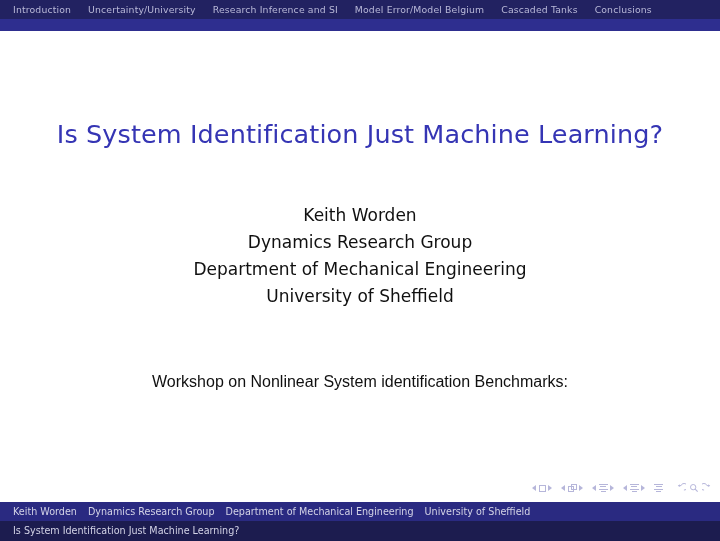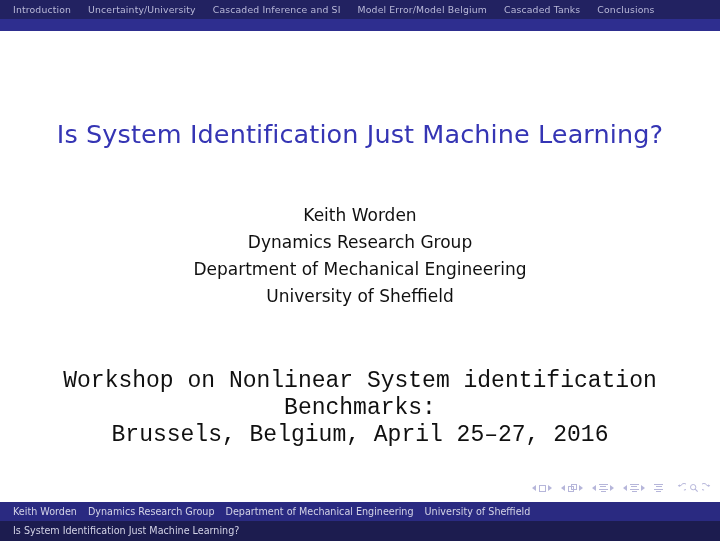--- a/index.html
+++ b/index.html
@@ -90,24 +90,24 @@
   }
 
   #venueblock {
     position: absolute;
     top: 337px;
     left: 0;
     width: 720px;
     text-align: center;
   }
   .venue-line {
-    font-size: 23px;
+    font-size: 16px;
     line-height: 27px;
     color: #101010;
-    font-family: Liberation Mono, monospace;
+    font-family: Liberation Sans, sans-serif;
   }
 
   
   #navsymbols {
     position: absolute;
     top: 480px;
     right: 8px;
     height: 16px;
     display: flex;
     align-items: center;
@@ -213,41 +213,40 @@
   }
 </style>
 </head>
 <body>
 
 <div id="slide">
 
   <div id="navbar">
     <span class="nav-item">Introduction</span>
     <span class="nav-item">Uncertainty/University</span>
-    <span class="nav-item">Cascaded Inference and SI</span>
+    <span class="nav-item">Research Inference and SI</span>
     <span class="nav-item">Model Error/Model Belgium</span>
     <span class="nav-item">Cascaded Tanks</span>
     <span class="nav-item">Conclusions</span>
   </div>
   <div id="navaccent"></div>
 
   <div id="body">
 
     <div id="title">Is System Identification Just Machine Learning?</div>
 
     <div id="authorblock">
       <div class="author-line">Keith Worden</div>
       <div class="author-line">Dynamics Research Group</div>
       <div class="author-line">Department of Mechanical Engineering</div>
       <div class="author-line">University of Sheffield</div>
     </div>
 
     <div id="venueblock">
       <div class="venue-line">Workshop on Nonlinear System identification Benchmarks:</div>
-      <div class="venue-line">Brussels, Belgium, April 25–27, 2016</div>
     </div>
 
   </div>
 
   <div id="navsymbols">
 
     <div class="navsym-group">
       <span class="tri tri-l"></span>
       <span class="sym-box"></span>
       <span class="tri tri-r"></span>

